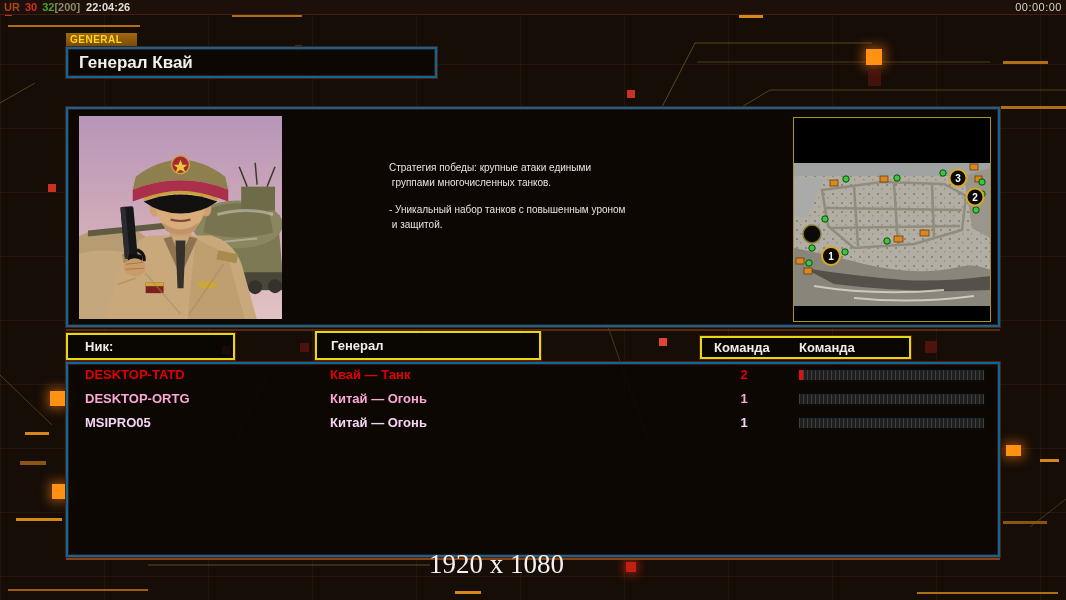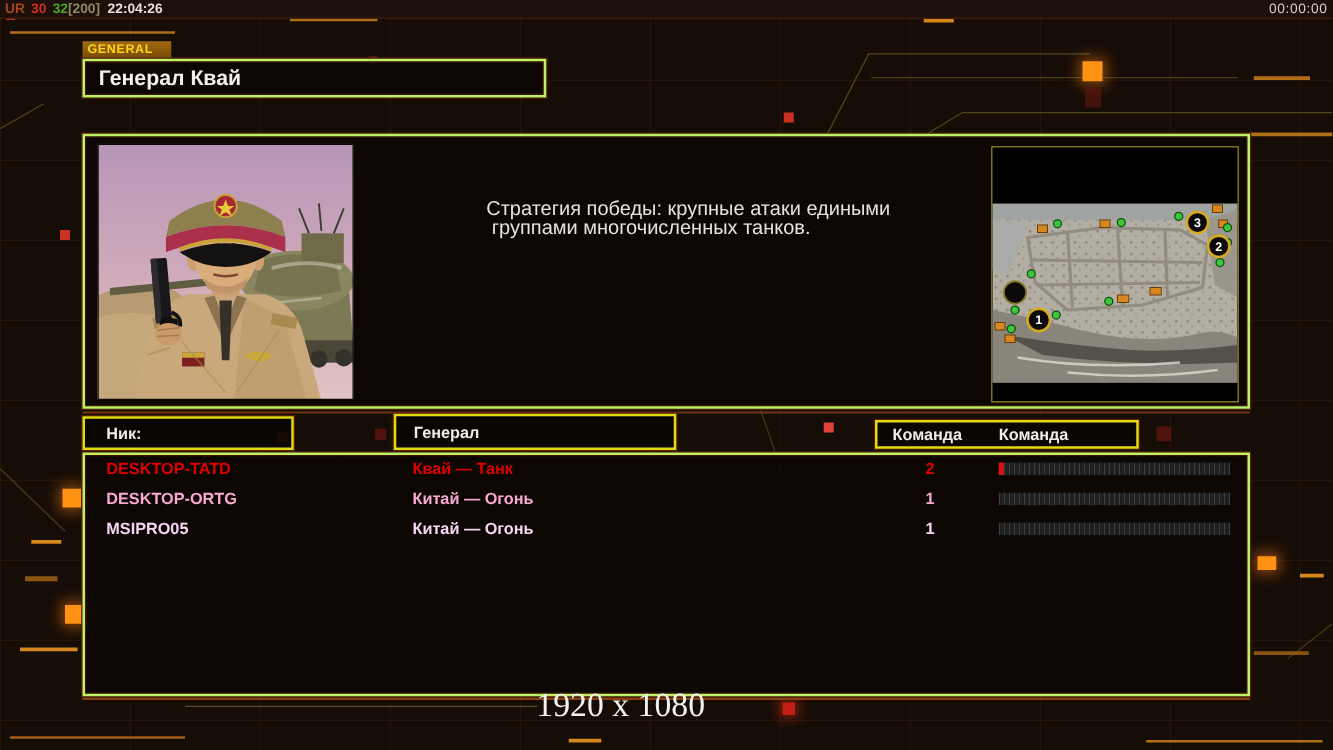--- a/index.html
+++ b/index.html
@@ -31,30 +31,30 @@
   .glow{box-shadow:0 0 11px 3px rgba(255,130,20,.5);}
   .glow-red{box-shadow:0 0 9px 3px rgba(220,45,20,.5);}
 
   .gen-tab{
     position:absolute;left:66px;top:33px;width:71px;height:14px;
     background:linear-gradient(#a06a10,#784807);
     color:#ffd616;font-size:10px;font-weight:bold;letter-spacing:.5px;
     line-height:14px;padding-left:4px;box-sizing:border-box;
   }
   .panel{
-    position:absolute;border:2px solid #bef264;background:rgba(12,7,4,.9);
+    position:absolute;border:2px solid #0369a1;background:rgba(12,7,4,.9);
     box-shadow:0 0 0 1px #541f08, inset 0 0 0 1px rgba(74,28,8,.8);
   }
   .title-box{left:66px;top:47px;width:367px;height:27px;}
   .title-text{color:#f2f0ec;font-size:17px;font-weight:bold;line-height:27px;padding-left:11px;}
 
   .main-panel{left:66px;top:107px;width:930px;height:216px;}
   .portrait{position:absolute;left:10px;top:6px;width:205px;height:205px;background:#201a14;}
   .desc{position:absolute;left:321px;top:51px;width:336px;}
-  .desc p{margin:0 0 12px 0;font-size:16px;line-height:15px;color:#e6e3de;white-space:pre-wrap;}
+  .desc p{margin:0 0 12px 0;font-size:10px;line-height:15px;color:#e6e3de;white-space:pre-wrap;}
   .minimap{
     position:absolute;left:725px;top:8px;width:196px;height:203px;
     background:#000;border:1px solid #a89520;
   }
 
   .hdr-box{
     position:absolute;border:2px solid #e3da10;background:rgba(10,6,3,.92);
     box-shadow:0 0 0 1px #541f08;
     color:#f0ede8;font-size:13px;font-weight:bold;
   }
@@ -225,20 +225,22 @@
         <ellipse cx="57" cy="153" rx="11" ry="9" fill="#c99a6a"></ellipse>
         <path d="M48,150 L66,148 M48,155 L66,154" stroke="#a87848" stroke-width="1.2" fill="none"></path>
       </g>
       <rect width="206" height="206" fill="none" stroke="#0a0705" stroke-width="2"></rect>
     </svg>
   </div>
 
   <div class="desc">
     <p>Стратегия победы: крупные атаки едиными
  группами многочисленных танков.</p>
+    <p>- Уникальный набор танков с повышенным уроном
+ и защитой.</p>
   </div>
 
   <div class="minimap">
     <svg width="196" height="203" viewBox="0 0 196 203">
       <defs>
         <pattern id="speck" width="9" height="9" patternUnits="userSpaceOnUse">
           <rect width="9" height="9" fill="none"></rect>
           <rect x="2" y="3" width="2" height="2" fill="#84806f"></rect>
           <rect x="6" y="7" width="1.5" height="1.5" fill="#8d897d"></rect>
         </pattern>

